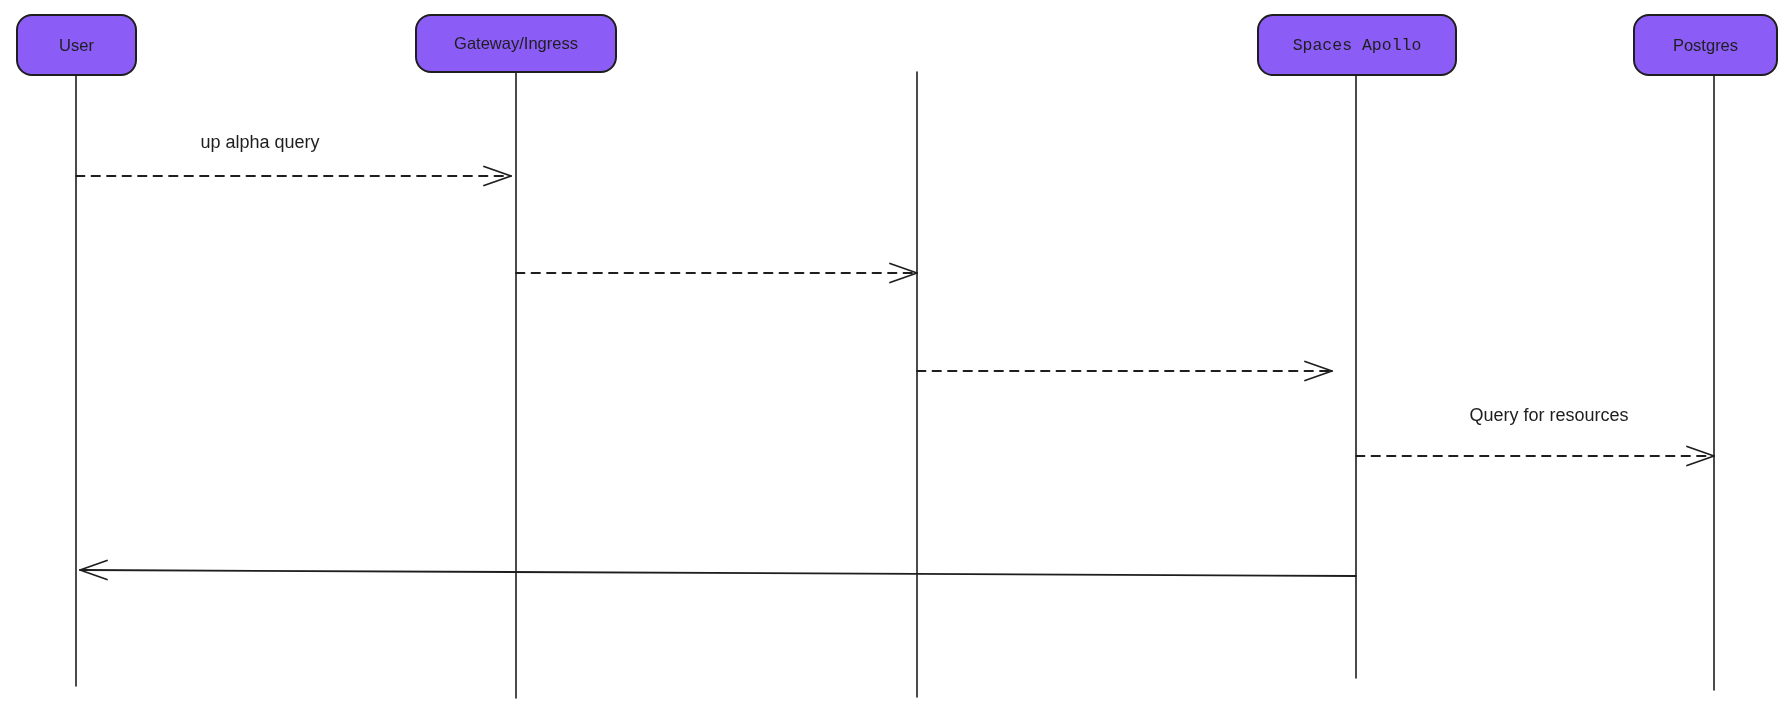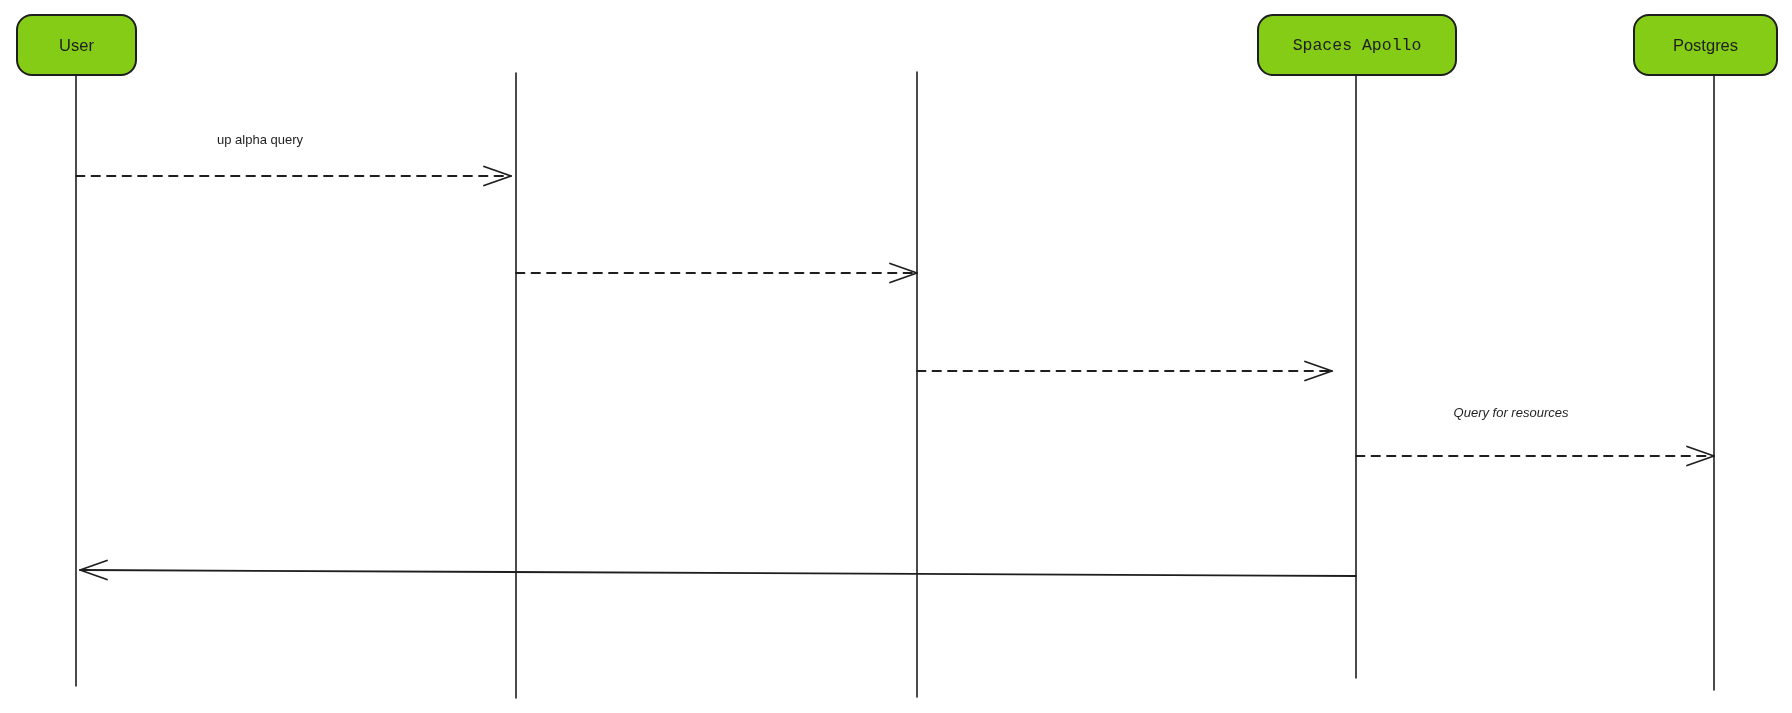--- a/index.html
+++ b/index.html
@@ -17,32 +17,32 @@
     width: 1792px; height: 713px;
   }
   .actor {
     position: absolute;
     box-sizing: border-box;
     display: flex;
     align-items: center;
     justify-content: center;
     border: 2px solid #1e1e1e;
     border-radius: 16px;
-    background: #84cc16;
+    background: #8b5cf6;
     color: #1e1e1e;
     font-size: 16.5px;
     z-index: 2;
   }
   .actor-label { white-space: nowrap; }
   .msg-label {
     position: absolute;
     transform: translateX(-50%);
     white-space: nowrap;
     color: #1e1e1e;
-    font-size: 13px;
+    font-size: 18px;
     z-index: 3;
   }
 </style>
 </head>
 <body>
 
 <div class="canvas">
 
   <svg class="arrow-layer" id="arrow-layer" viewBox="0 0 1792 713" xmlns="http://www.w3.org/2000/svg">
       <line x1="76" y1="76" x2="76" y2="686" stroke="#1e1e1e" stroke-width="1.6" stroke-linecap="round"></line>
@@ -63,23 +63,26 @@
       <line x1="1687" y1="446.5" x2="1714" y2="456" stroke="#1e1e1e" stroke-width="1.8" stroke-linecap="round"></line>
       <line x1="1687" y1="465.5" x2="1714" y2="456" stroke="#1e1e1e" stroke-width="1.8" stroke-linecap="round"></line>
       <line x1="1356" y1="576" x2="83" y2="570" stroke="#1e1e1e" stroke-width="1.8" stroke-linecap="round"></line>
       <line x1="107" y1="560.5" x2="80" y2="570" stroke="#1e1e1e" stroke-width="1.8" stroke-linecap="round"></line>
       <line x1="107" y1="579.5" x2="80" y2="570" stroke="#1e1e1e" stroke-width="1.8" stroke-linecap="round"></line>
     </svg>
 
   <div class="actor" style="left: 16px; top: 14px; width: 121px; height: 62px;">
     <span class="actor-label">User</span>
   </div>
+  <div class="actor" style="left: 415px; top: 14px; width: 202px; height: 59px;">
+    <span class="actor-label">Gateway/Ingress</span>
+  </div>
   <div class="actor" style="left: 1257px; top: 14px; width: 200px; height: 62px; font-family: Liberation Mono, monospace;">
     <span class="actor-label">Spaces Apollo</span>
   </div>
   <div class="actor" style="left: 1633px; top: 14px; width: 145px; height: 62px;">
     <span class="actor-label">Postgres</span>
   </div>
 
   <div class="msg-label" style="left: 260px; top: 132px;">up alpha query</div>
-  <div class="msg-label" style="left: 1511px; top: 405px; font-style: italic;">Query for resources</div>
+  <div class="msg-label" style="left: 1549px; top: 405px;">Query for resources</div>
 
 </div>
 
 </body></html>

